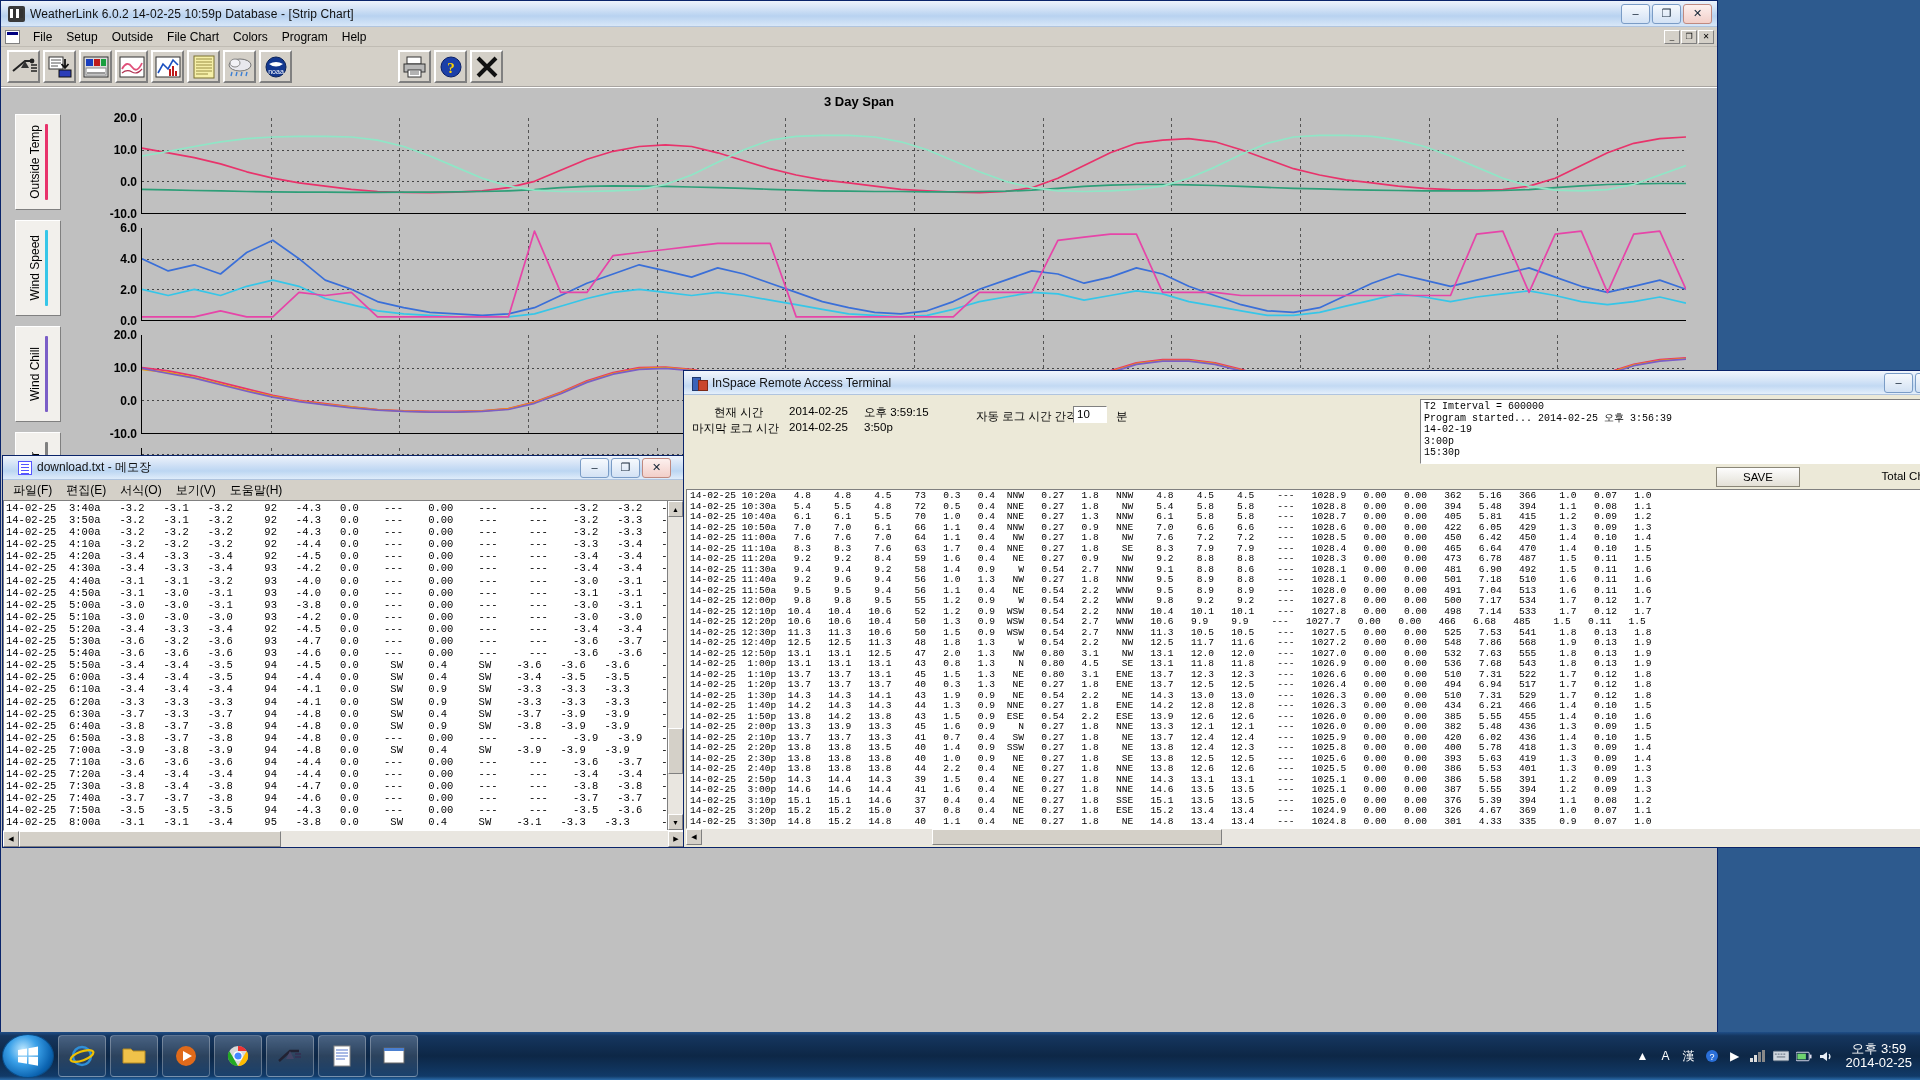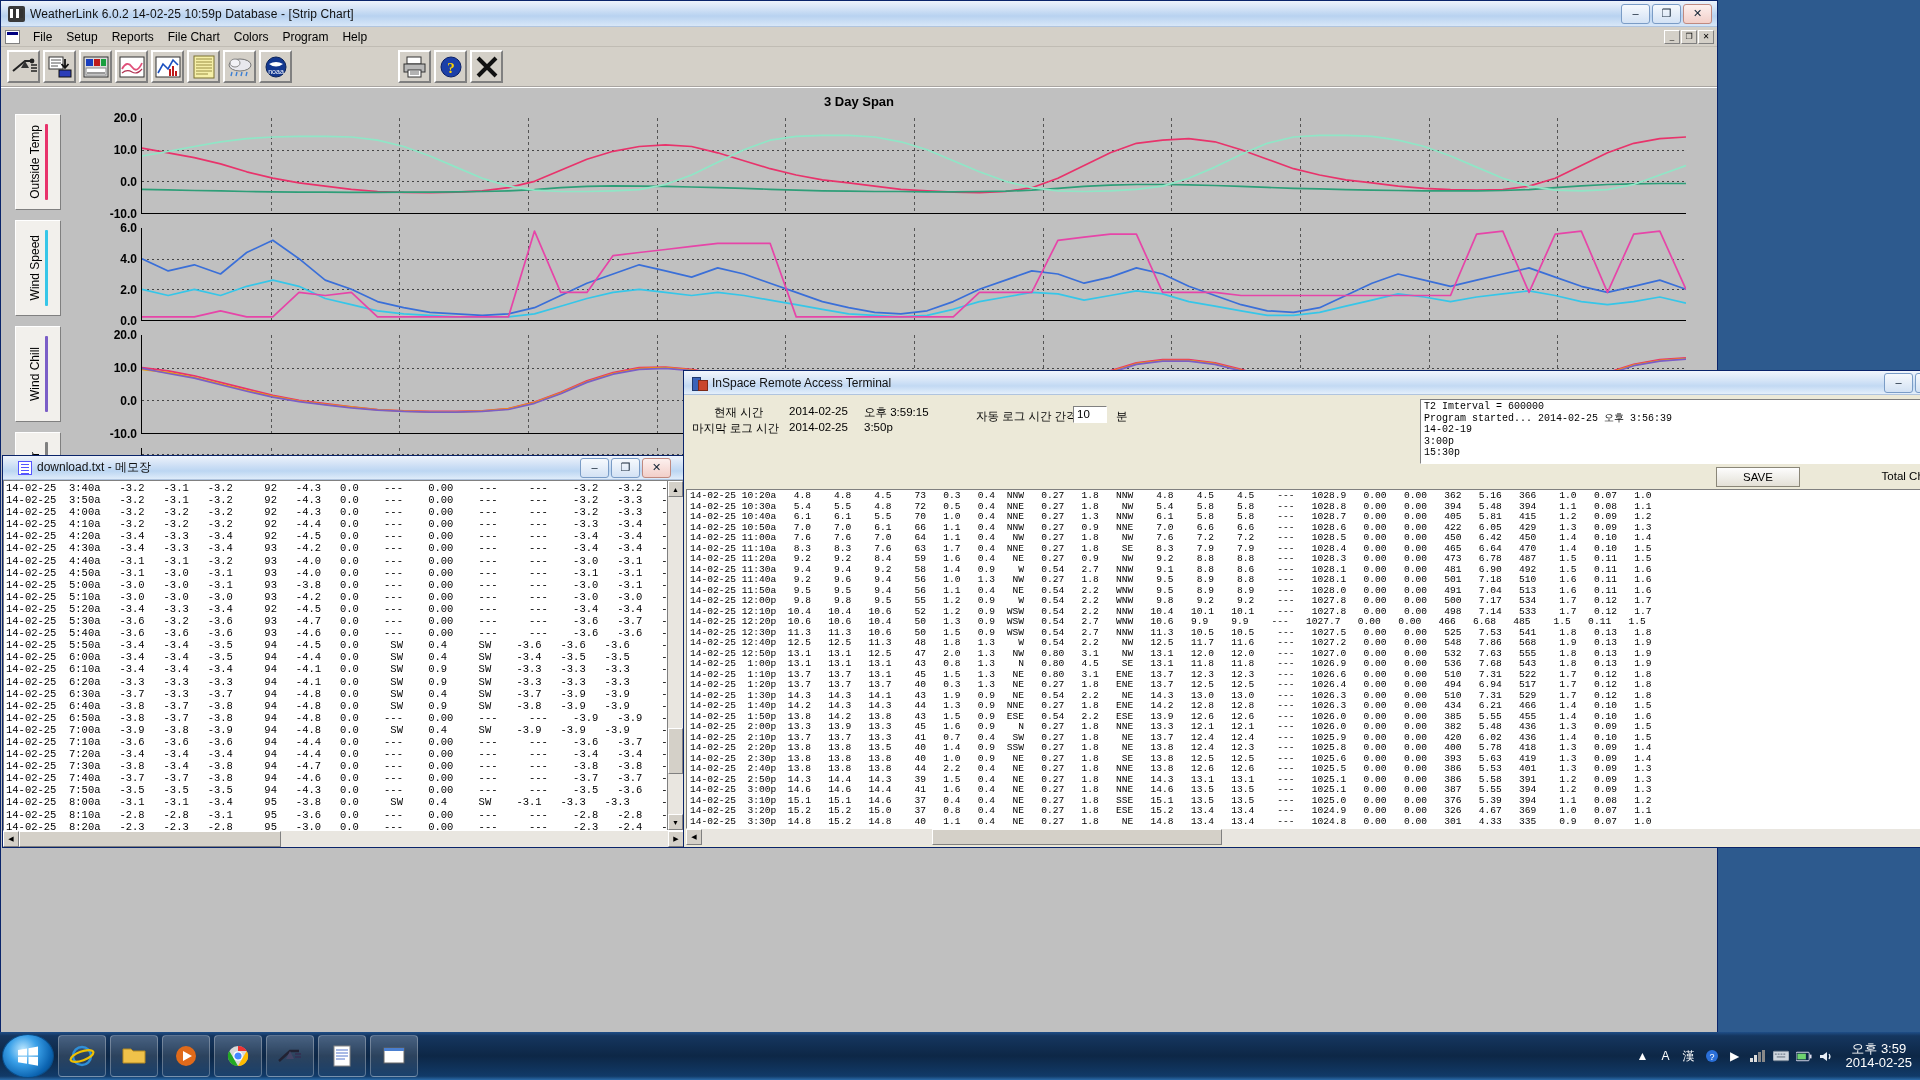--- a/index.html
+++ b/index.html
@@ -199,21 +199,21 @@
       <div class="tb-btn">–</div>
       <div class="tb-btn">❐</div>
       <div class="tb-btn close">✕</div>
     </div>
   </div>
 
   <div class="menubar">
     <div class="mdi-icon"></div>
     <div class="menu-item">File</div>
     <div class="menu-item">Setup</div>
-    <div class="menu-item">Reports</div>
+    <div class="menu-item">Outside</div>
     <div class="menu-item">File Chart</div>
     <div class="menu-item">Colors</div>
     <div class="menu-item">Program</div>
     <div class="menu-item">Help</div>
     <div class="mdi-btns">
       <div class="mdi-btn">_</div>
       <div class="mdi-btn">❐</div>
       <div class="mdi-btn">✕</div>
     </div>
   </div>
@@ -435,20 +435,27 @@
 
 <div id="notepad">
   <div class="np-title">
     <div class="np-icon"></div>
     <div style="font-size:12px;color:#111;">download.txt - 메모장</div>
     <div class="tb-buttons">
       <div class="tb-btn">–</div>
       <div class="tb-btn">❐</div>
       <div class="tb-btn close">✕</div>
     </div>
+  </div>
+  <div class="np-menubar">
+    <div class="menu-item">파일(F)</div>
+    <div class="menu-item">편집(E)</div>
+    <div class="menu-item">서식(O)</div>
+    <div class="menu-item">보기(V)</div>
+    <div class="menu-item">도움말(H)</div>
   </div>
   <div class="np-body">
     <pre>14-02-25  3:40a   -3.2   -3.1   -3.2     92   -4.3   0.0    ---    0.00    ---     ---    -3.2   -3.2   -3.2     ---    1028
 14-02-25  3:50a   -3.2   -3.1   -3.2     92   -4.3   0.0    ---    0.00    ---     ---    -3.2   -3.3   -3.2     ---    1028
 14-02-25  4:00a   -3.2   -3.2   -3.2     92   -4.3   0.0    ---    0.00    ---     ---    -3.2   -3.3   -3.2     ---    1028
 14-02-25  4:10a   -3.2   -3.2   -3.2     92   -4.4   0.0    ---    0.00    ---     ---    -3.3   -3.4   -3.3     ---    1028
 14-02-25  4:20a   -3.4   -3.3   -3.4     92   -4.5   0.0    ---    0.00    ---     ---    -3.4   -3.4   -3.4     ---    1028
 14-02-25  4:30a   -3.4   -3.3   -3.4     93   -4.2   0.0    ---    0.00    ---     ---    -3.4   -3.4   -3.3     ---    1028
 14-02-25  4:40a   -3.1   -3.1   -3.2     93   -4.0   0.0    ---    0.00    ---     ---    -3.0   -3.1   -3.1     ---    1028
 14-02-25  4:50a   -3.1   -3.0   -3.1     93   -4.0   0.0    ---    0.00    ---     ---    -3.1   -3.1   -3.1     ---    1028

